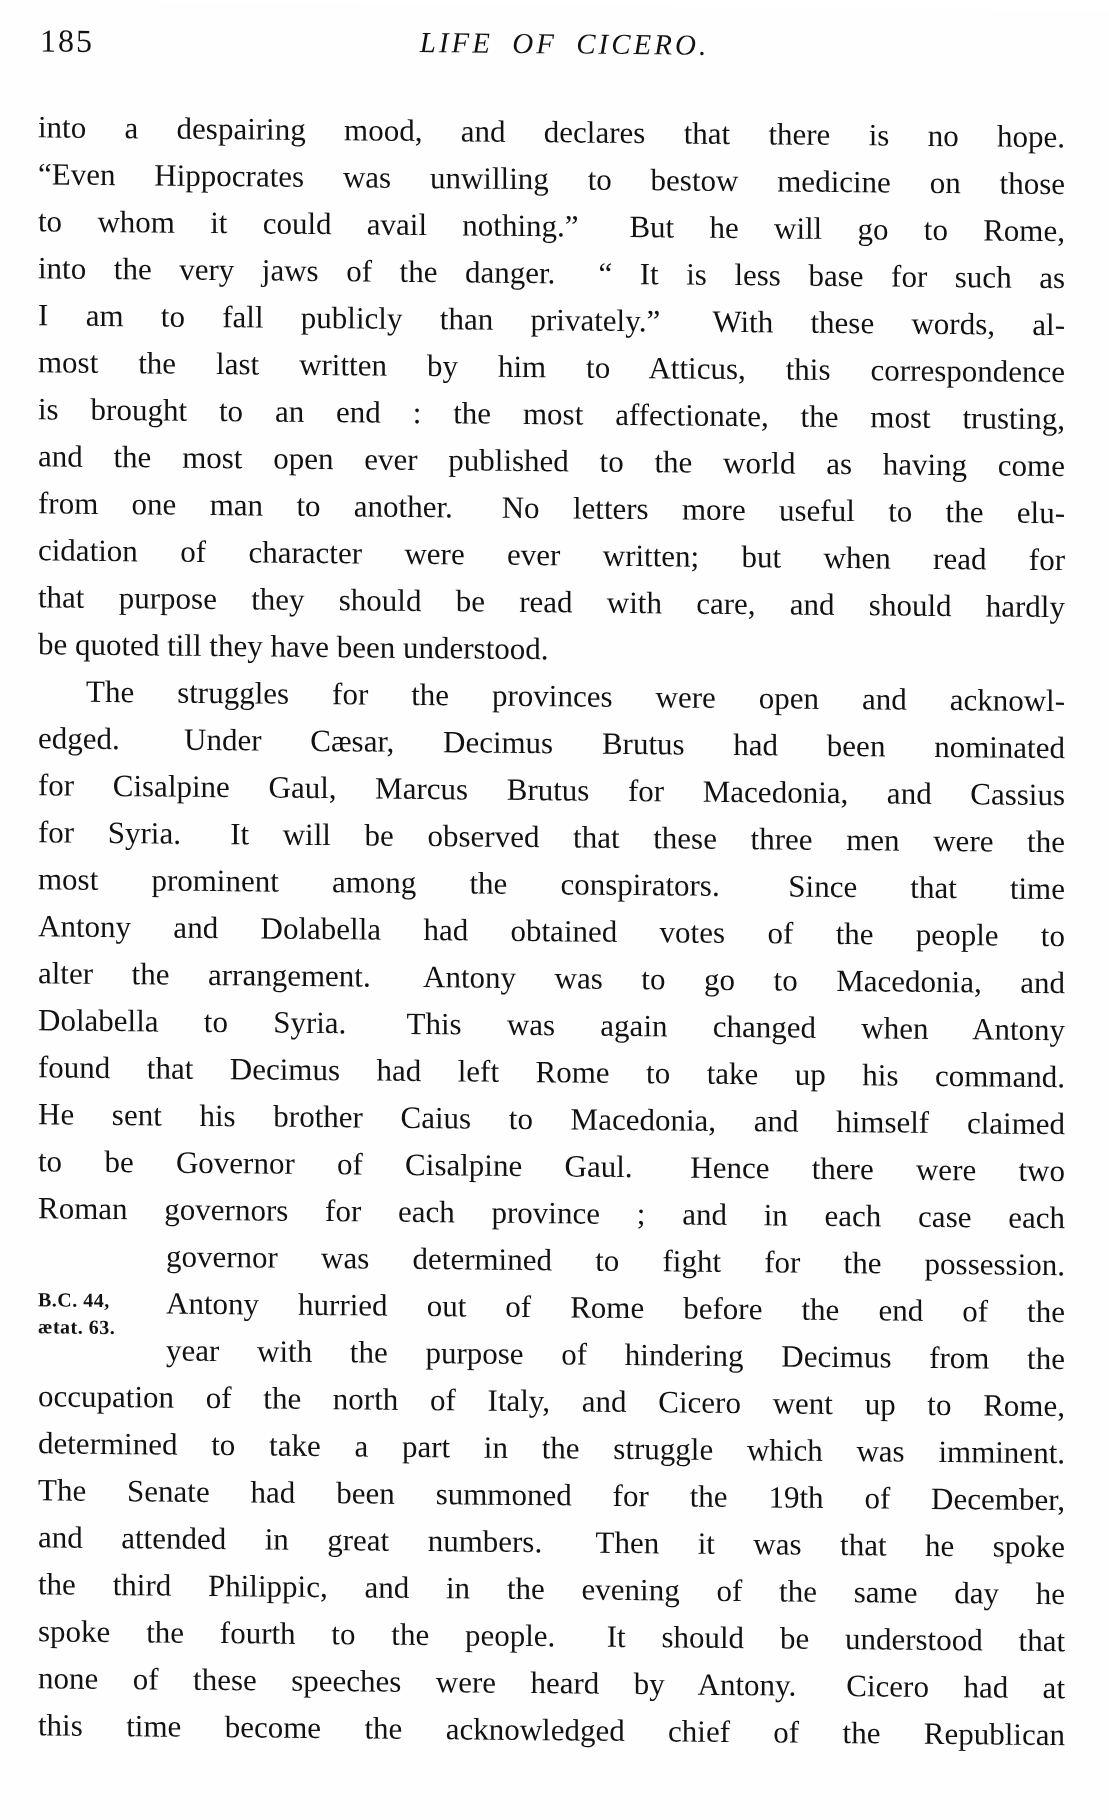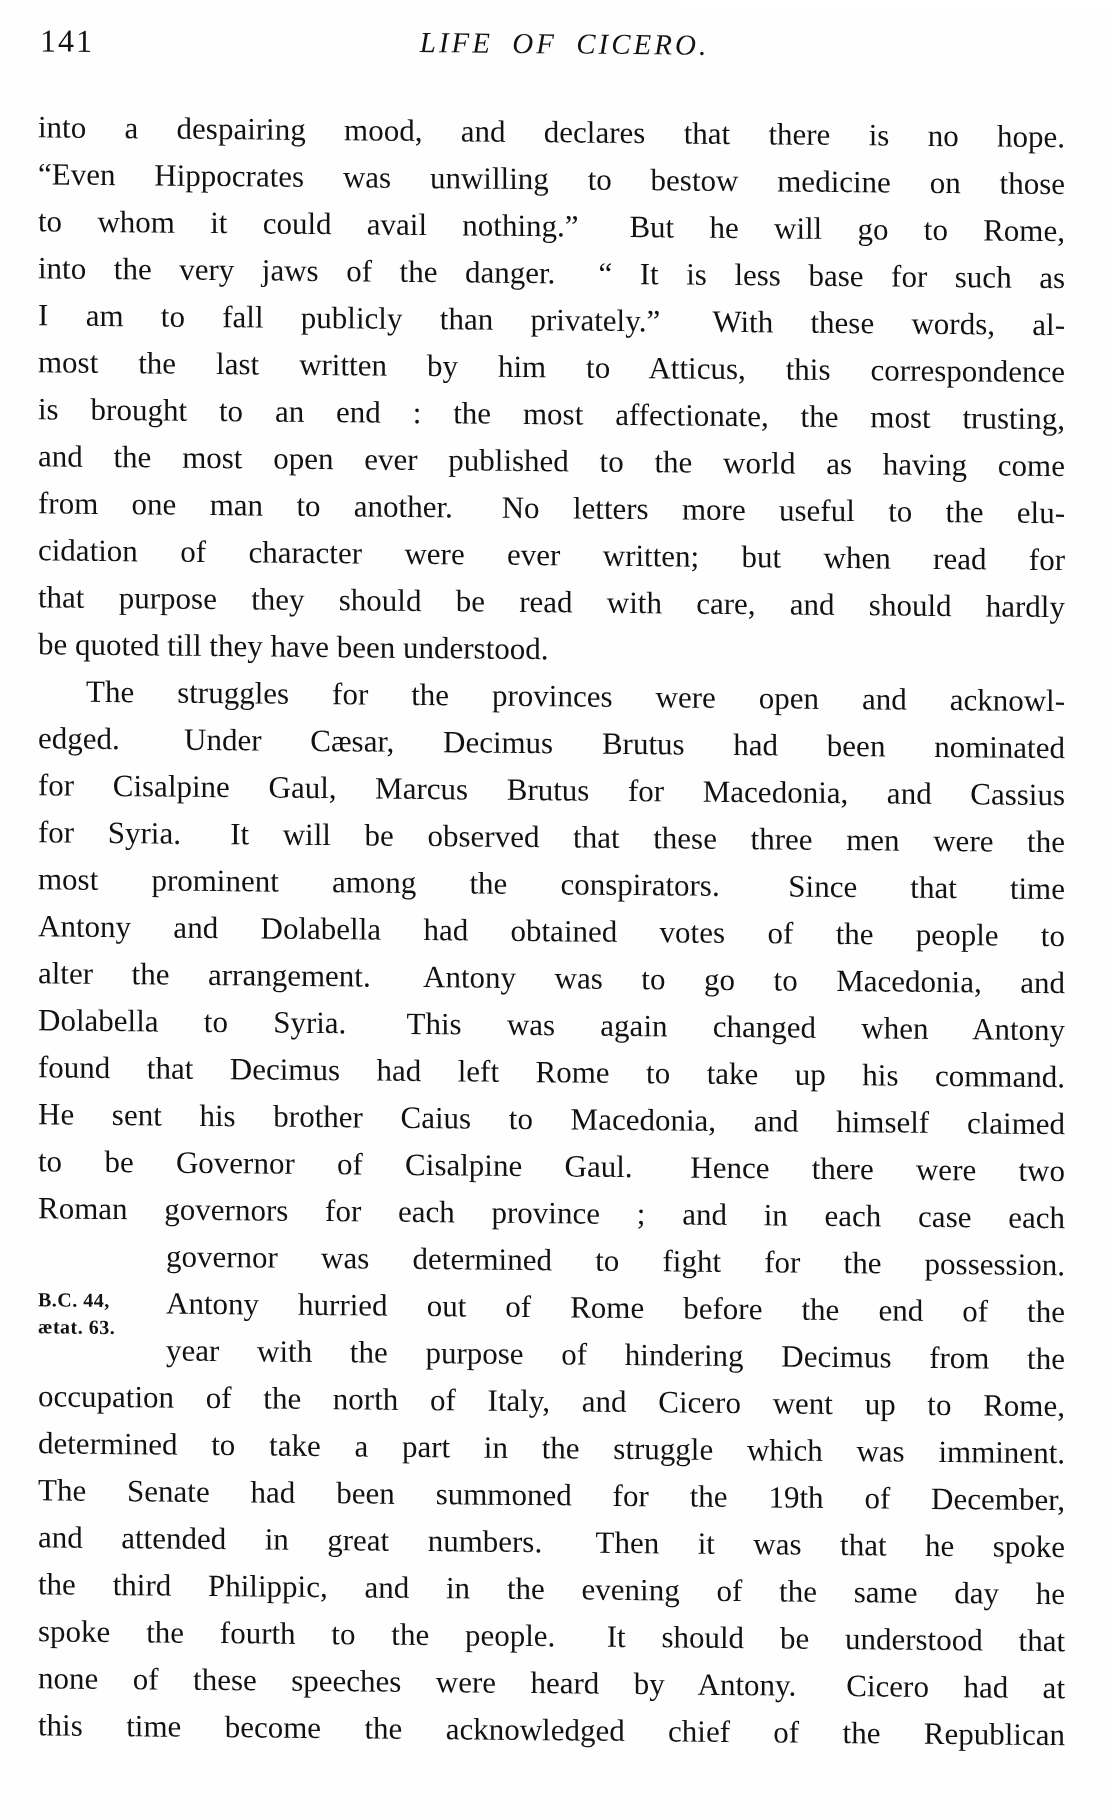--- a/index.html
+++ b/index.html
@@ -81,21 +81,21 @@
     letter-spacing: 0.5px;
     text-align: left;
   }
 </style>
 </head>
 <body>
 
 <div class="sheet">
 
   <div class="pghead">
-    <span class="pagenum">141</span>
+    <span class="pagenum">185</span>
     <span class="runtitle">LIFE OF CICERO.</span>
   </div>
 
   <main class="bodytext">
     <div id="lines">
         <div class="line">into a despairing mood, and declares that there is no hope.</div>
         <div class="line">“Even Hippocrates was unwilling to bestow medicine on those</div>
         <div class="line">to whom it could avail nothing.”  But he will go to Rome,</div>
         <div class="line">into the very jaws of the danger.  “ It is less base for such as</div>
         <div class="line">I am to fall publicly than privately.”  With these words, al-</div>

